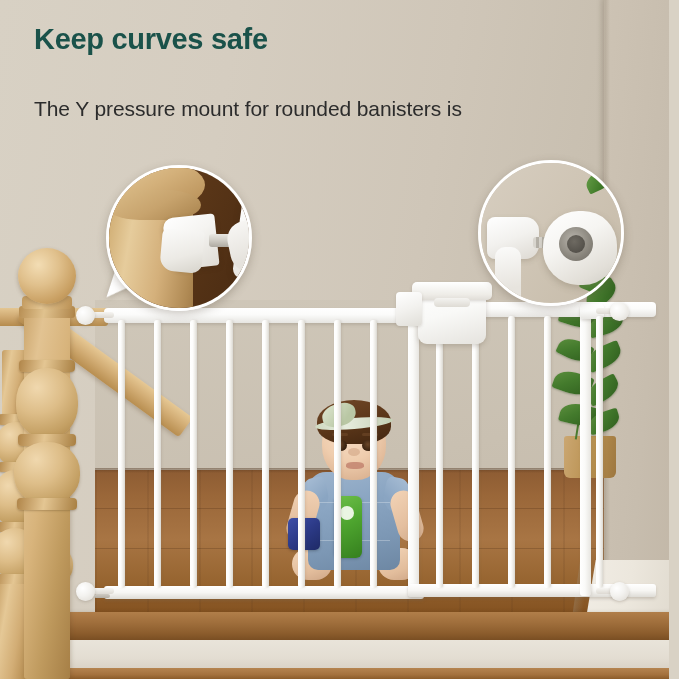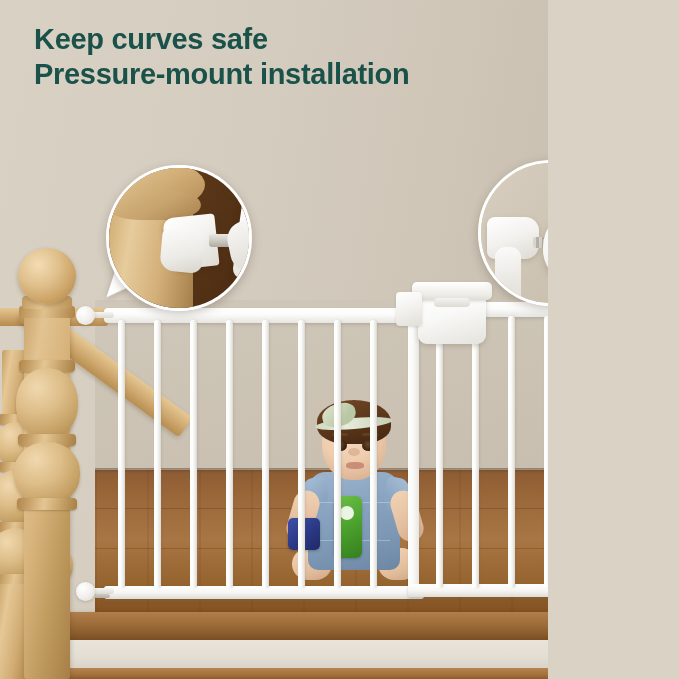--- a/index.html
+++ b/index.html
@@ -2,21 +2,21 @@
 <html><head>
 <meta charset="utf-8">
 <style>
   * { margin:0; padding:0; box-sizing:border-box; }
   html,body { width:679px; height:679px; overflow:hidden; }
   body {
     font-family:"Liberation Sans", sans-serif;
     background:#d9d2c5;
     position:relative;
   }
-  #stage { position:absolute; inset:0; width:548px; height:679px; overflow:hidden; }
+  #stage { position:absolute; inset:0; width:669px; height:679px; overflow:hidden; }
 
   
   .scene { position:absolute; left:0; top:0; width:679px; height:679px; }
 
   .wall-main {
     position:absolute; left:0; top:0; width:679px; height:679px;
     background:linear-gradient(100deg,#d8d1c4 0%,#d5cdc0 30%,#cfc6b8 58%,#c8bfb0 78%,#cdc4b6 100%);
   }
   .wall-right-panel {
     position:absolute; left:604px; top:0; width:75px; height:600px;
@@ -563,19 +563,19 @@
     <div class="rc-arm"></div>
     <div class="rc-arm2"></div>
     <div class="rc-screw"></div>
     <div class="rc-pad"></div>
     <div class="rc-pad-hole"></div>
     <div class="rc-pad-hole-in"></div>
   </div>
 
   <div class="headline">
     <div>Keep curves safe</div>
-    <div>Pressure-mount installation</div>
   </div>
 
   <div class="subhead">
+    <div>The Y pressure mount for rounded banisters is</div>
   </div>
 
 </div>
 
 </body></html>

